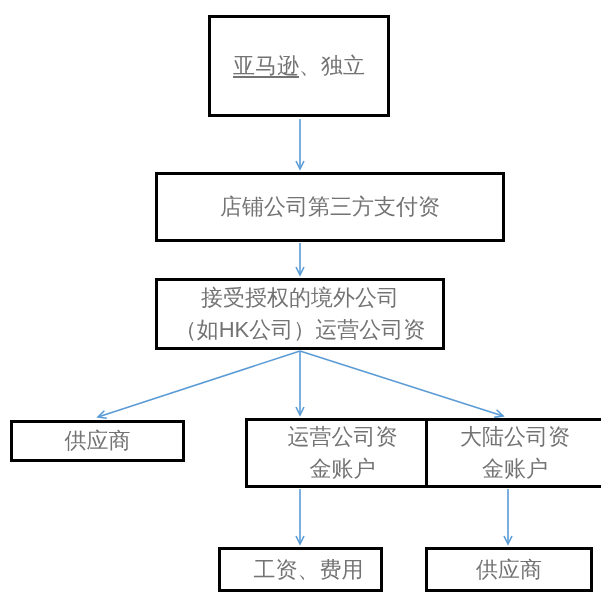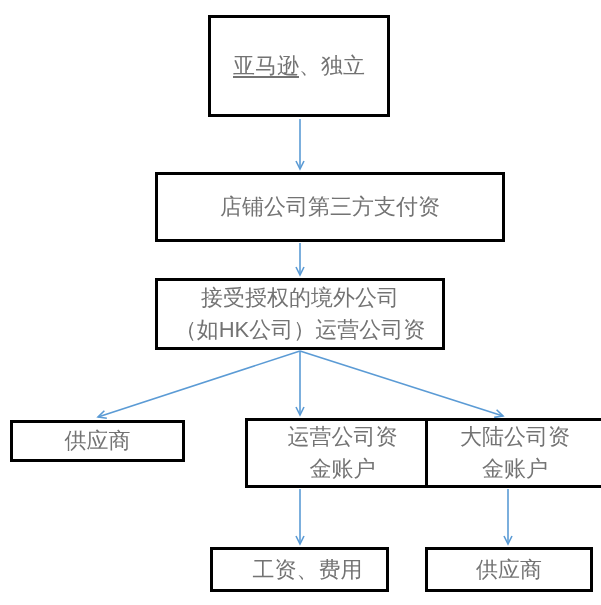--- a/index.html
+++ b/index.html
@@ -27,21 +27,21 @@
     white-space: nowrap;
   }
   .ul { text-decoration: underline; text-underline-offset: 3px; }
 
   #n-platforms        { left: 208px; top: 15px;  width: 182px; height: 102px; }
   #n-store-account    { left: 155px; top: 172px; width: 350px; height: 70px;  }
   #n-overseas-account { left: 155px; top: 278px; width: 290px; height: 72px;  }
   #n-supplier-left    { left: 10px;  top: 420px; width: 175px; height: 42px;  }
   #n-operating        { left: 218px; top: 418px; width: 195px; height: 70px; margin-left: 27px;  }
   #n-mainland         { left: 425px; top: 418px; width: 180px; height: 70px;  }
-  #n-wages            { left: 210px; top: 547px; width: 179px; height: 45px; padding-left: 16px;  }
+  #n-wages            { left: 218px; top: 547px; width: 165px; height: 45px; padding-left: 16px;  }
   #n-supplier-right   { left: 425px; top: 547px; width: 168px; height: 45px;  }
 
   #arrow-layer {
     position: absolute;
     left: 0; top: 0;
     width: 601px; height: 605px;
     pointer-events: none;
   }
 </style>
 </head>

